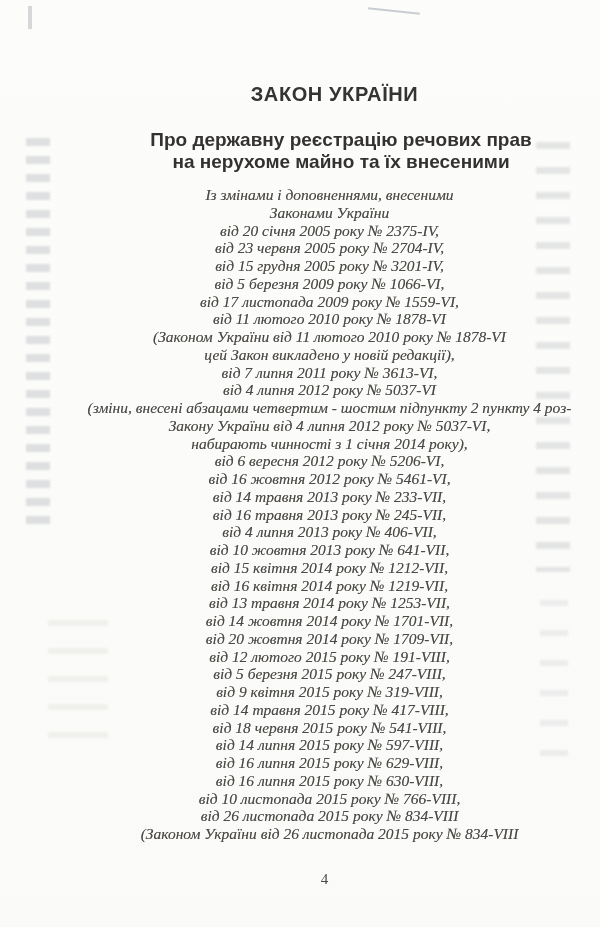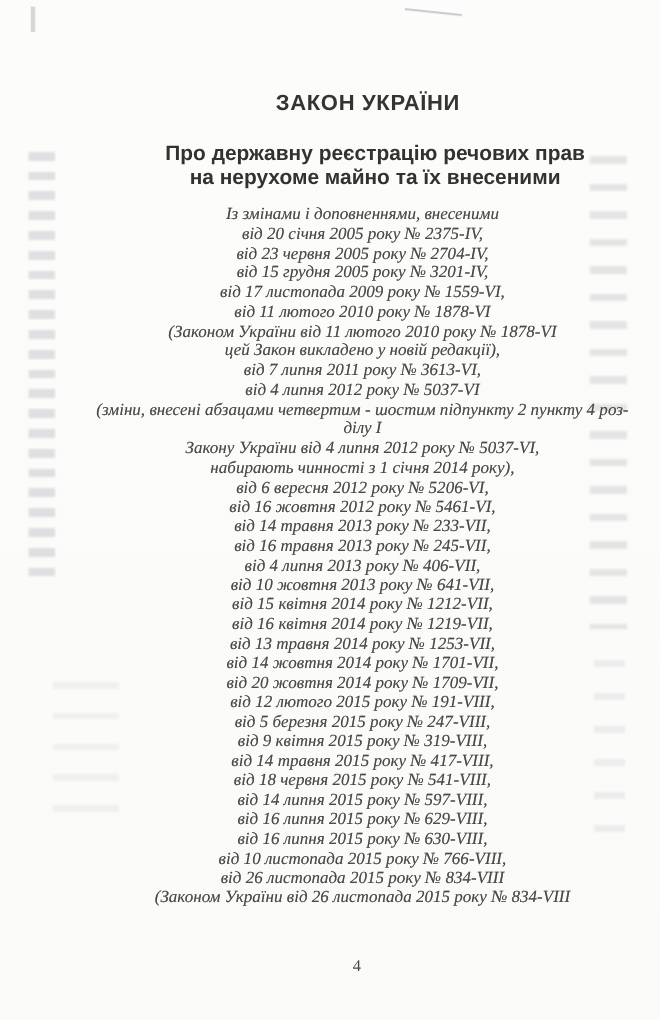--- a/index.html
+++ b/index.html
@@ -123,31 +123,32 @@
   <div class="content">
     <div class="law-title">ЗАКОН УКРАЇНИ</div>
 
     <div class="law-subtitle">
       <div>Про державну реєстрацію речових прав</div>
       <div>на нерухоме майно та їх внесеними</div>
     </div>
 
     <div class="amendments" id="amendments-list">
         <div class="line">Із змінами і доповненнями, внесеними</div>
+        <div class="line">Законами України</div>
         <div class="line">від 20 січня 2005 року № 2375-IV,</div>
         <div class="line">від 23 червня 2005 року № 2704-IV,</div>
         <div class="line">від 15 грудня 2005 року № 3201-IV,</div>
+        <div class="line">від 5 березня 2009 року № 1066-VI,</div>
         <div class="line">від 17 листопада 2009 року № 1559-VI,</div>
         <div class="line">від 11 лютого 2010 року № 1878-VI</div>
         <div class="line">(Законом України від 11 лютого 2010 року № 1878-VI</div>
         <div class="line">цей Закон викладено у новій редакції),</div>
         <div class="line">від 7 липня 2011 року № 3613-VI,</div>
         <div class="line">від 4 липня 2012 року № 5037-VI</div>
         <div class="line">(зміни, внесені абзацами четвертим - шостим підпункту 2 пункту 4 роз-</div>
-        <div class="line">ділу І</div>
         <div class="line">Закону України від 4 липня 2012 року № 5037-VI,</div>
         <div class="line">набирають чинності з 1 січня 2014 року),</div>
         <div class="line">від 6 вересня 2012 року № 5206-VI,</div>
         <div class="line">від 16 жовтня 2012 року № 5461-VI,</div>
         <div class="line">від 14 травня 2013 року № 233-VII,</div>
         <div class="line">від 16 травня 2013 року № 245-VII,</div>
         <div class="line">від 4 липня 2013 року № 406-VII,</div>
         <div class="line">від 10 жовтня 2013 року № 641-VII,</div>
         <div class="line">від 15 квітня 2014 року № 1212-VII,</div>
         <div class="line">від 16 квітня 2014 року № 1219-VII,</div>

